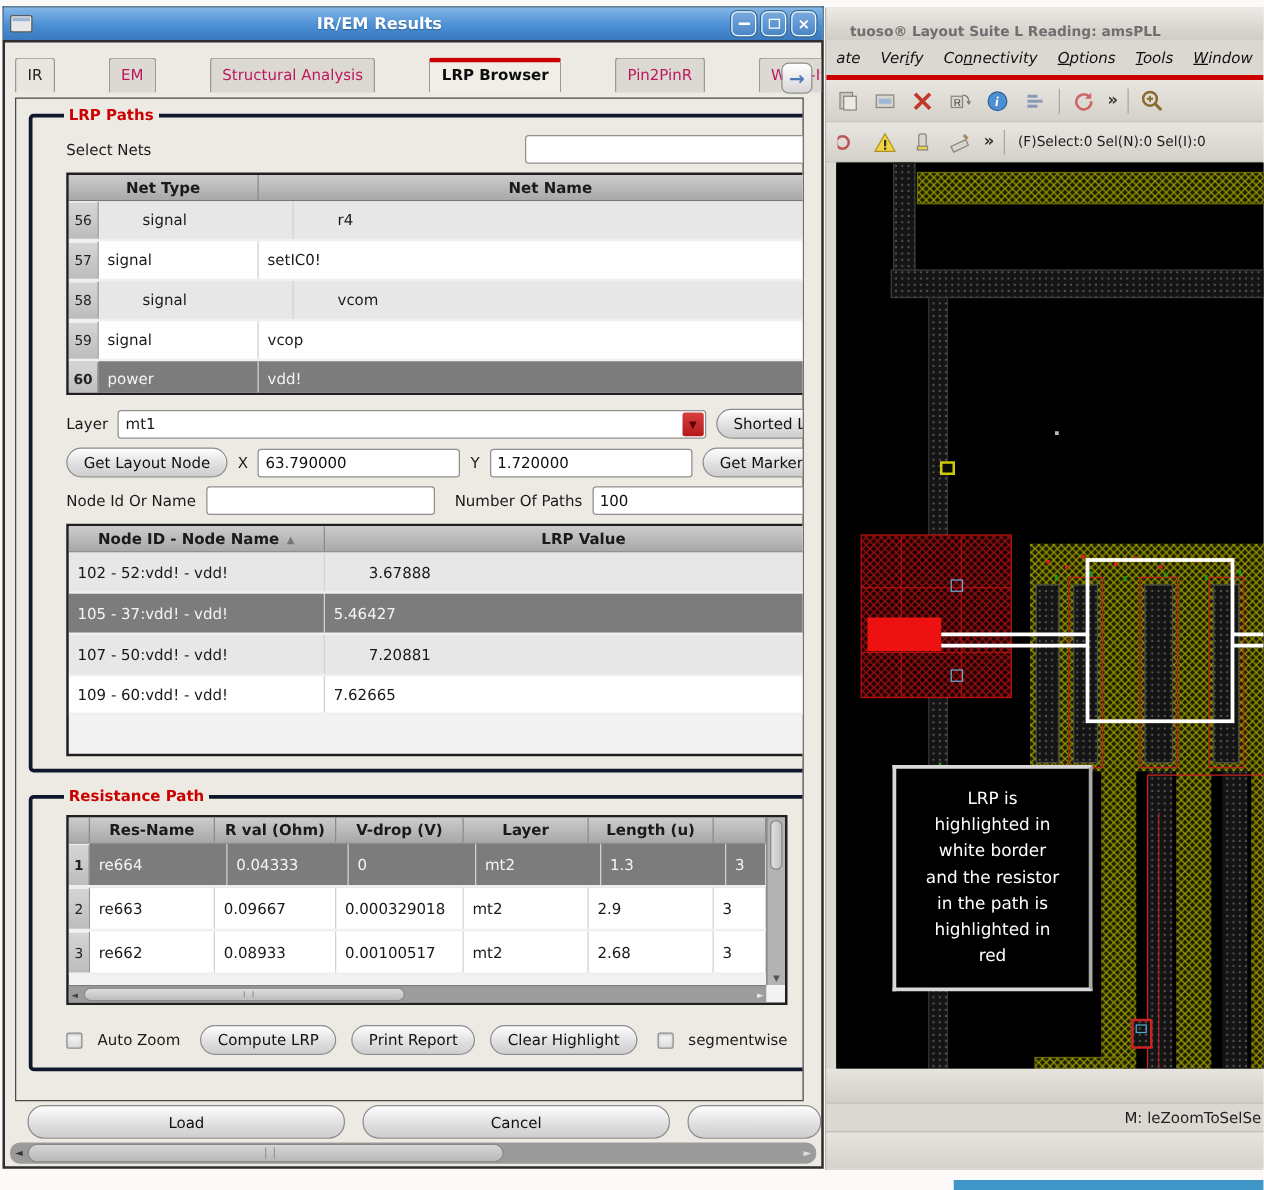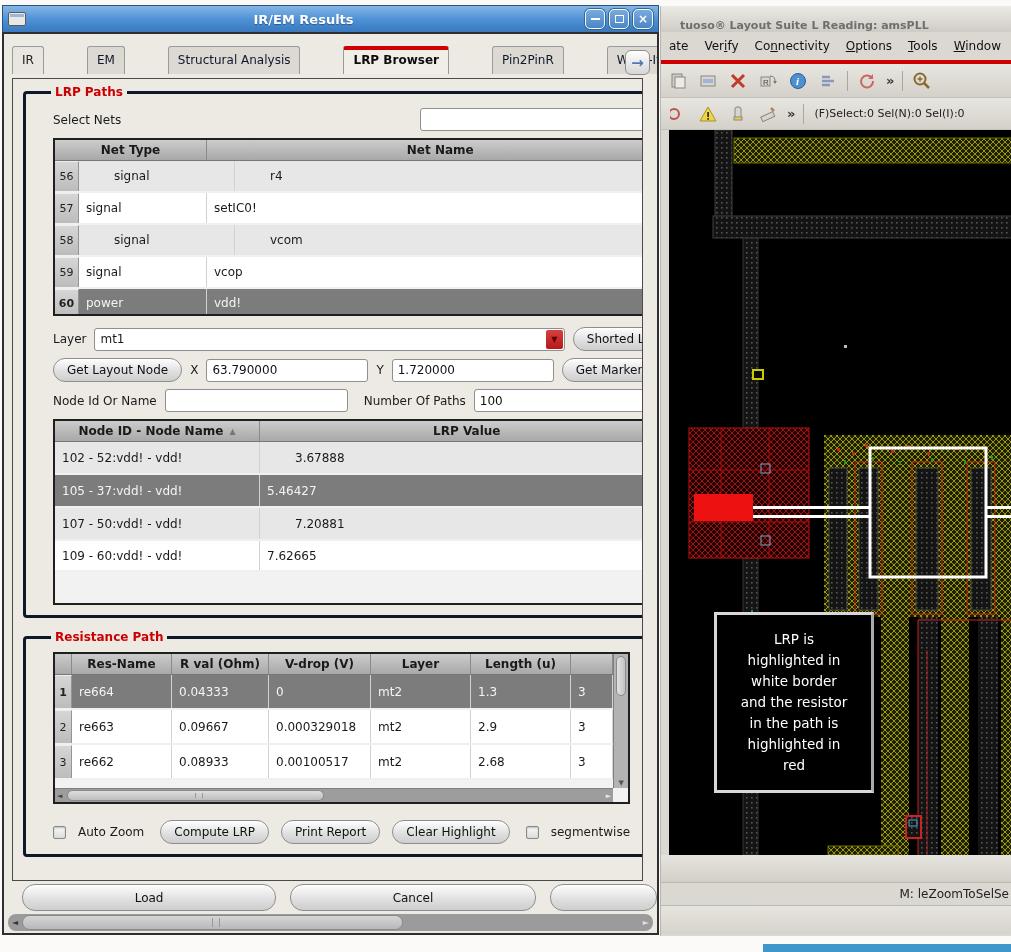--- a/index.html
+++ b/index.html
@@ -27,21 +27,21 @@
   .glyph-min { width:9px; height:2px; background:#fff; }
   .glyph-max { width:9px; height:8px; border:1.5px solid #fff; }
   .dialog-body {
     position:absolute; left:0; top:27px; right:0; bottom:0;
     background:#edeae4; border:2px solid #2e2e2e; overflow:hidden;
   }
   
   .tabstrip { position:relative; height:40px; padding:9px 6px 0 8px; display:flex; align-items:flex-end;gap:40px; }
   .tab {
     border:1px solid #9a9a9a; border-bottom:none; border-radius:3px 3px 0 0;
-    background:#dcd9d3; color:#0f172a; padding:6px 9px 7px; margin-right:3px; white-space:nowrap; cursor:default;
+    background:#dcd9d3; color:#be185d; padding:6px 9px 7px; margin-right:3px; white-space:nowrap; cursor:default;
   }
   .tab.normal { color:#222; background:#e9e6e0; }
   .tab.selected { background:#f1eee8; color:#0d0d0d; font-weight:bold; border-top:4px solid var(--accent-red,#cc0000); padding-top:3px; }
   .tab-arrow-btn {
     position:absolute; right:7px; top:16px; width:25px; height:25px; border:1px solid #8f8f8f; border-radius:6px;
     background:linear-gradient(#ffffff,#d6d6d6); display:flex; align-items:center; justify-content:center;
     color:#4a7ab8; font-weight:bold; font-size:15px;
   }
   .tab-panel {
     position:absolute; left:8px; right:14px; top:44px; bottom:52px;
@@ -95,21 +95,21 @@
   .dialog-buttons .pill-btn { height:27px; border-radius:13px; }
   .main-hscroll { position:absolute; left:4px; right:4px; bottom:2px; height:17px; background:#9b9b9b; border-radius:8px; font-size:8px; color:#333; }
   .main-hscroll .sb-l { position:absolute; left:4px; top:4px; }
   .main-hscroll .sb-r { position:absolute; right:4px; top:4px; color:#e0e0e0; }
   .main-hthumb { position:absolute; left:14px; top:1px; bottom:1px; width:59%; border-radius:8px; background:linear-gradient(#d6d6d6,#b8b8b8); border:1px solid #8a8a8a; }
   .sort-ind { font-size:8px; color:#777; margin-left:6px; }
   
   .virtuoso { position:absolute; left:660px; top:6px; width:351px; height:930px; background:#dbd8d2; border-left:1px solid #b8b5ae; overflow:hidden; }
   .v-titlebar { height:26px; display:flex; align-items:flex-end; padding-left:19px; background:linear-gradient(#eceae5,#cfccc5); color:#6f6f6f; font-weight:bold; font-size:11px; white-space:nowrap; overflow:hidden; }
   .v-menubar { height:28px; display:flex; align-items:center; gap:16px; padding-left:8px; font-size:12px; color:#111; white-space:nowrap; overflow:hidden; }
-  .menu-item { cursor:default; }
+  .menu-item { cursor:default;font-style:italic; }
   .menu-item .u { text-decoration:underline; }
   .red-line { height:4px; background:var(--accent-red,#cc0000); }
   .v-toolbar { display:flex; align-items:center; gap:8px; padding:0 6px; border-bottom:1px solid #c4c1ba;
     background:linear-gradient(#e8e6e0,#d4d1ca); overflow:hidden; white-space:nowrap; }
   .v-toolbar1 { height:34px; }
   .v-toolbar2 { height:32px; }
   .tb-icon { width:22px; height:22px; flex:none; display:flex; align-items:center; justify-content:center; border-radius:3px; }
   .tb-sep { width:1px; height:20px; background:#aaa79f; flex:none; }
   .chev { color:#333; font-weight:bold; font-size:13px; }
   .sel-status { font-size:11px; color:#222; margin-left:2px; }
@@ -265,21 +265,21 @@
               <div class="th" style="width:17px"></div>
               <div class="th" style="width:100px">Res-Name</div>
               <div class="th" style="width:97px">R val (Ohm)</div>
               <div class="th" style="width:102px">V-drop (V)</div>
               <div class="th" style="width:100px">Layer</div>
               <div class="th" style="width:100px">Length (u)</div>
               <div class="th" style="flex:1"></div>
             </div>
             <div class="trow selected" style="height:35px">
               <div class="rownum" style="width:17px">1</div>
-              <div class="td" style="width:100px">re664</div>
+              <div class="td" style="width:110px">re664</div>
               <div class="td" style="width:97px">0.04333</div>
               <div class="td" style="width:102px">0</div>
               <div class="td" style="width:100px">mt2</div>
               <div class="td" style="width:100px">1.3</div>
               <div class="td" style="flex:1">3</div>
             </div>
             <div class="trow" style="height:35px">
               <div class="rownum" style="width:17px">2</div>
               <div class="td" style="width:100px">re663</div>
               <div class="td" style="width:97px">0.09667</div>

